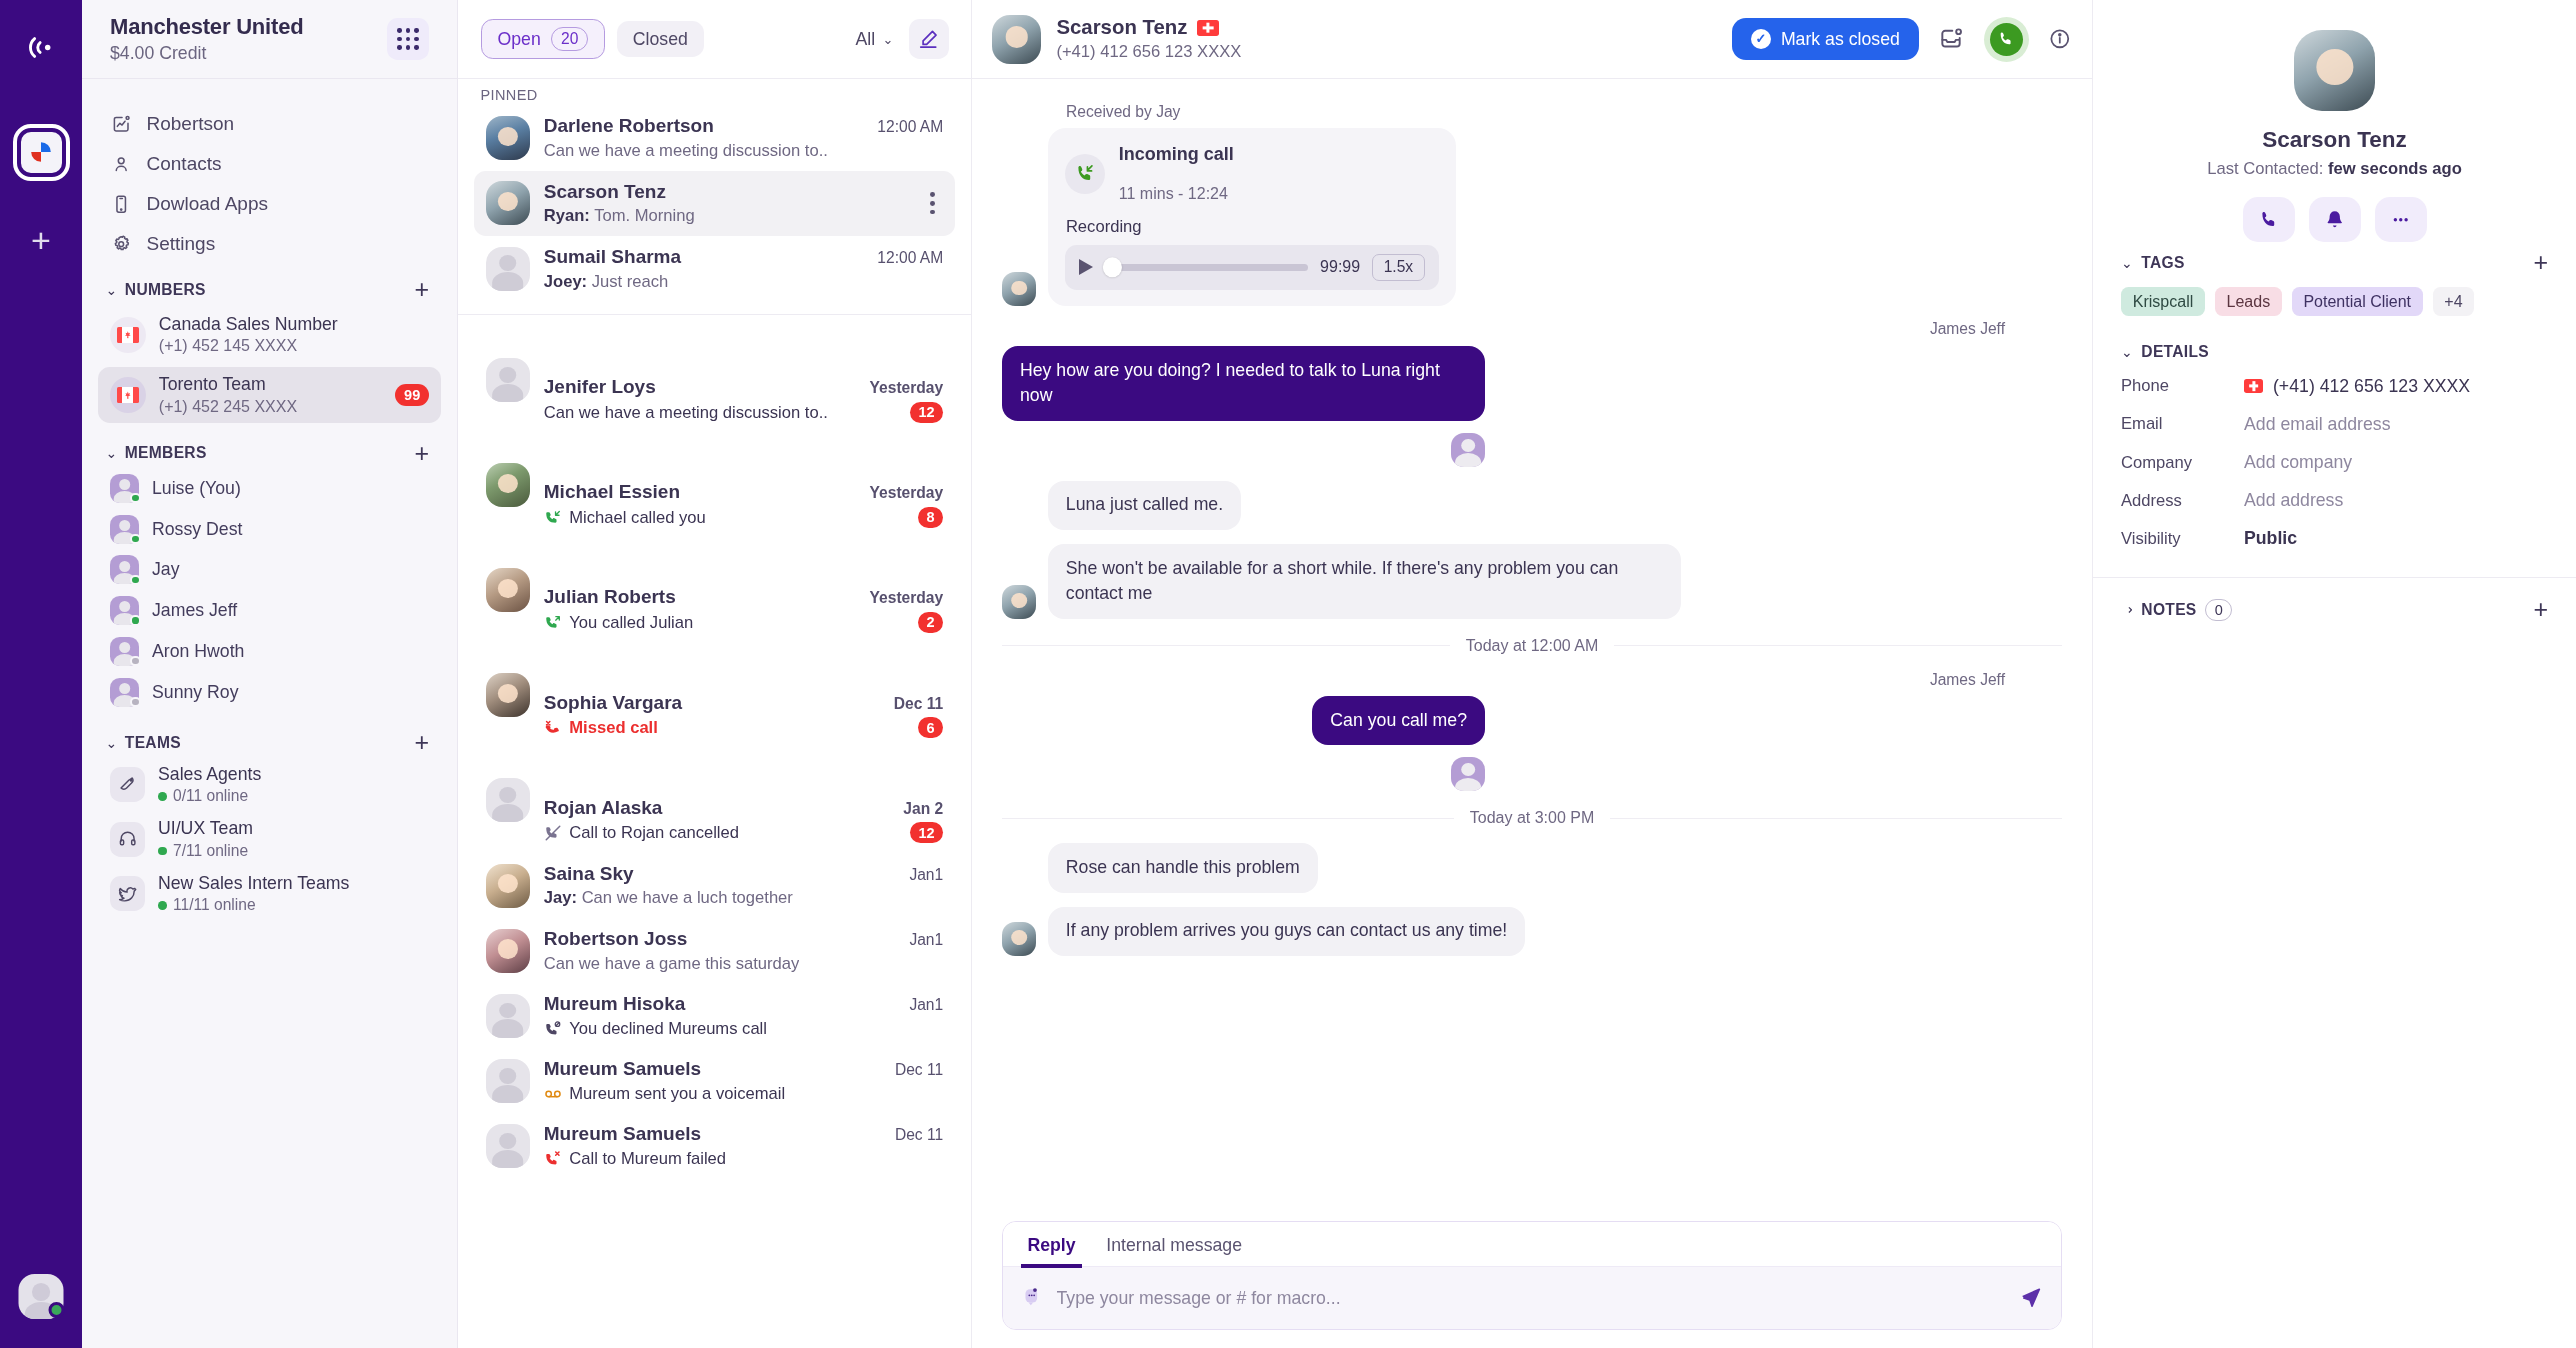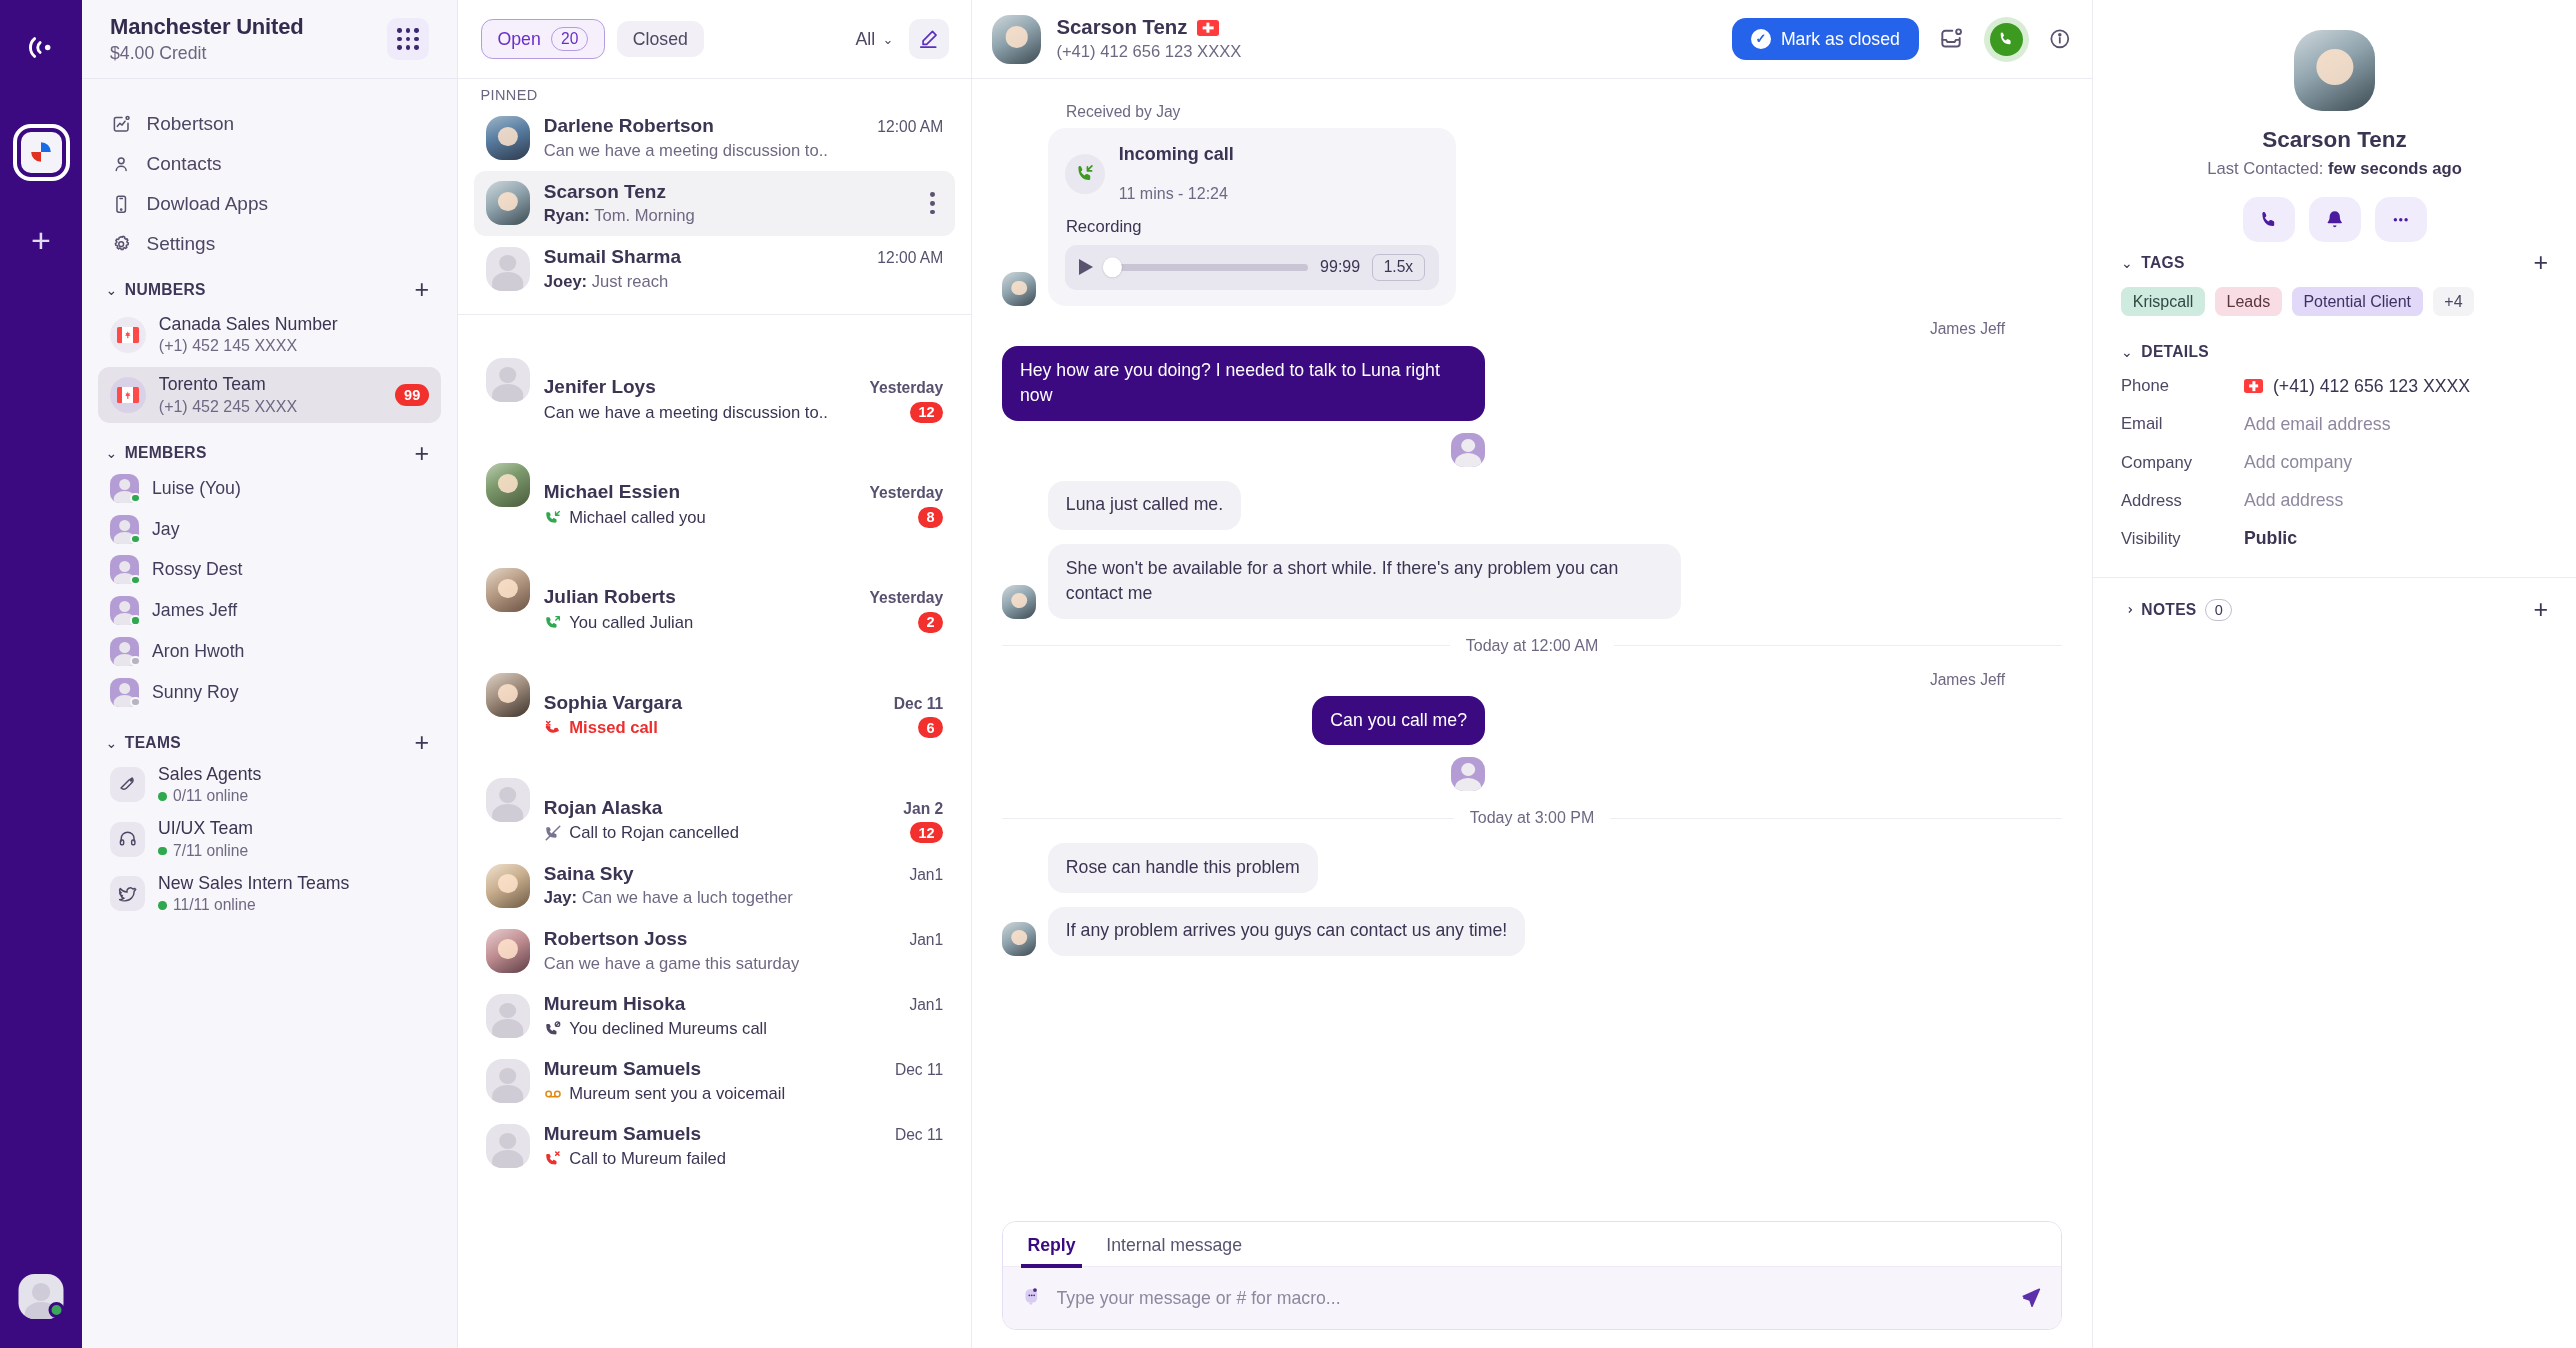--- a/index.html
+++ b/index.html
@@ -451,28 +451,28 @@
             <div class="mav-top"></div>
             <div class="mem-dot" style="background:#2FA84F"></div>
           </div>
           <div class="mem-name">Luise (You)</div>
         </div>
         <div class="mem-row">
           <div class="mem-av">
             <div class="mav-top"></div>
             <div class="mem-dot" style="background:#2FA84F"></div>
           </div>
-          <div class="mem-name">Jay</div>
+          <div class="mem-name">Rossy Dest</div>
         </div>
         <div class="mem-row">
           <div class="mem-av">
             <div class="mav-top"></div>
             <div class="mem-dot" style="background:#2FA84F"></div>
           </div>
-          <div class="mem-name">Rossy Dest</div>
+          <div class="mem-name">Jay</div>
         </div>
         <div class="mem-row">
           <div class="mem-av">
             <div class="mav-top"></div>
             <div class="mem-dot" style="background:#2FA84F"></div>
           </div>
           <div class="mem-name">James Jeff</div>
         </div>
         <div class="mem-row">
           <div class="mem-av">

